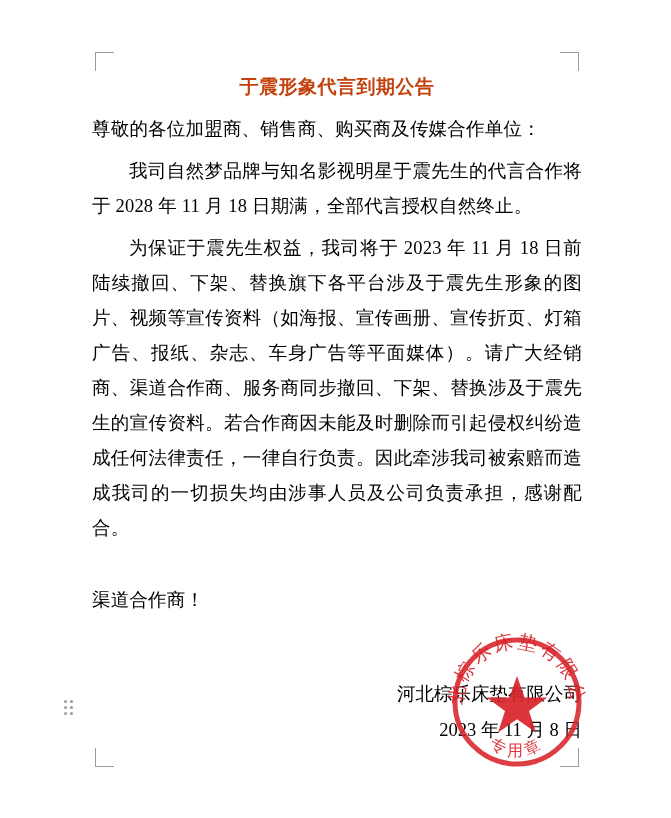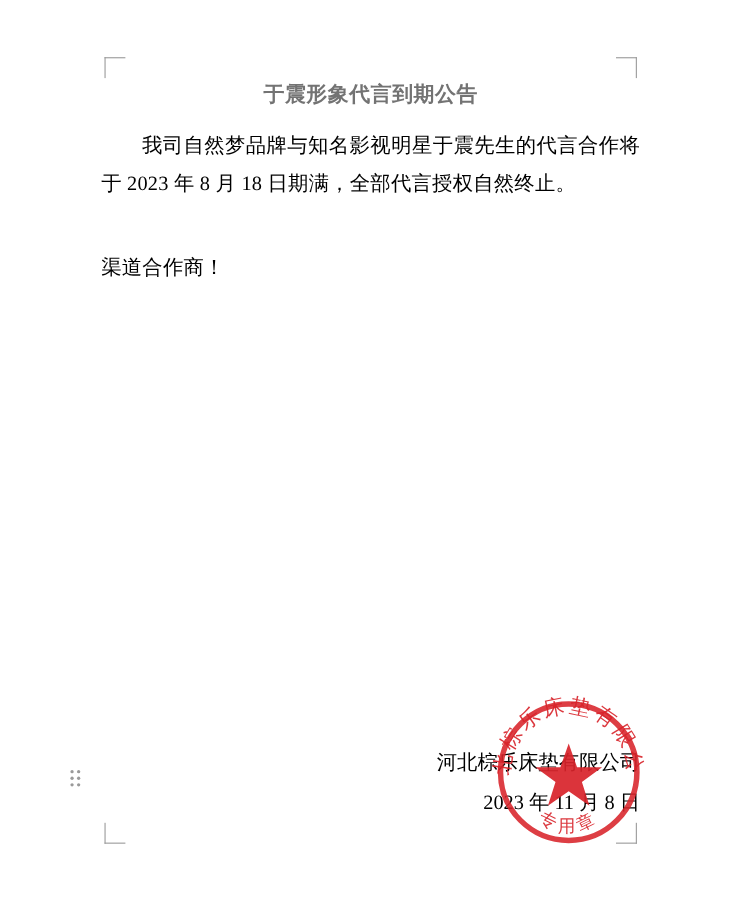--- a/index.html
+++ b/index.html
@@ -62,21 +62,21 @@
     position: absolute;
     left: 92px;
     top: 72px;
     width: 490px;
   }
 
   .doc-title {
     text-align: center;
     font-size: 19px;
     line-height: 30px;
-    color: #737373;
+    color: #c2410c;
     margin: 0 0 10px 0;
     letter-spacing: 0.5px;
   }
 
   p.para {
     margin: 0 0 3px 0;
     font-size: 18.5px;
     line-height: 35px;
     color: #000;
     text-align: justify;
@@ -129,27 +129,29 @@
     <i></i>
     <i></i>
     <i></i>
     <i></i>
   </div>
 
   <div class="content">
 
     <h1 class="doc-title">于震形象代言到期公告</h1>
 
+    <p class="para salutation">尊敬的各位加盟商、销售商、购买商及传媒合作单位：</p>
 
     <div class="gap-sm"></div>
 
-    <p class="para indent">我司自然梦品牌与知名影视明星于震先生的代言合作将于 2023 年 8 月 18 日期满，全部代言授权自然终止。</p>
+    <p class="para indent">我司自然梦品牌与知名影视明星于震先生的代言合作将于 2028 年 11 月 18 日期满，全部代言授权自然终止。</p>
 
     <div class="gap-sm"></div>
 
+    <p class="para indent">为保证于震先生权益，我司将于 2023 年 11 月 18 日前陆续撤回、下架、替换旗下各平台涉及于震先生形象的图片、视频等宣传资料（如海报、宣传画册、宣传折页、灯箱广告、报纸、杂志、车身广告等平面媒体）。请广大经销商、渠道合作商、服务商同步撤回、下架、替换涉及于震先生的宣传资料。若合作商因未能及时删除而引起侵权纠纷造成任何法律责任，一律自行负责。因此牵涉我司被索赔而造成我司的一切损失均由涉事人员及公司负责承担，感谢配合。</p>
 
     <div class="gap-sm"></div>
 
 
     <div class="gap-lg"></div>
 
     <p class="para salutation">渠道合作商！</p>
 
   </div>
 

